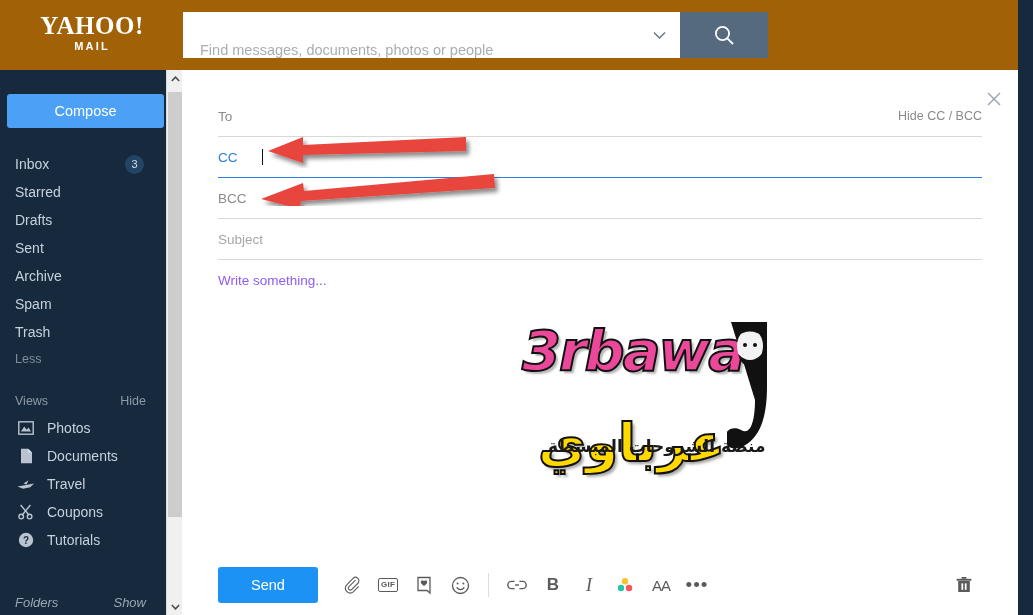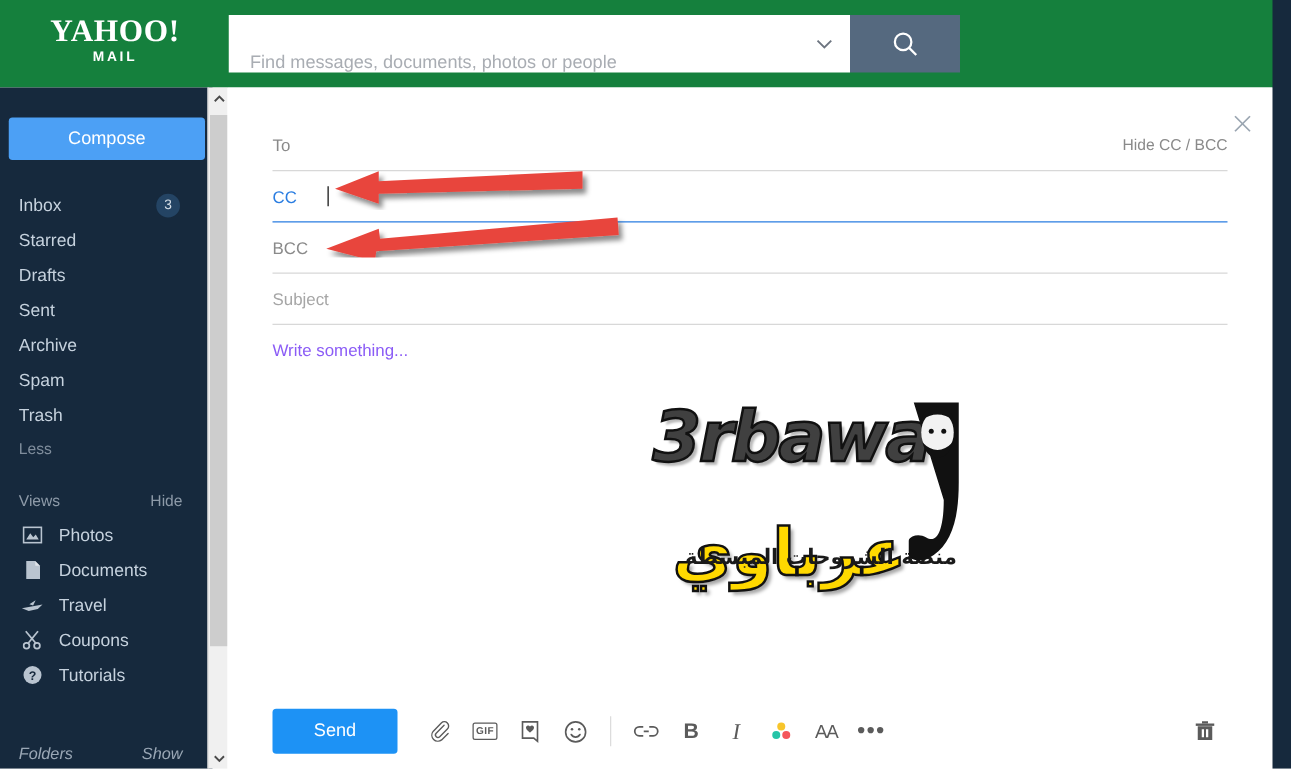--- a/index.html
+++ b/index.html
@@ -7,21 +7,21 @@
     width: 1033px; height: 615px;
     overflow: hidden;
     font-family: "Liberation Sans", sans-serif;
     background: #ffffff;
   }
   #app { position: relative; width: 1033px; height: 615px; overflow: hidden; }
 
   
   .header {
     position: absolute; left: 0; top: 0; width: 1033px; height: 70px;
-    background: #15803d;
+    background: #a16207;
   }
   .logo-wrap {
     position: absolute; left: 37px; top: 13px; width: 110px; height: 44px;
     text-align: center; color: #ffffff; user-select: none;
   }
   .logo-yahoo {
     font-family: "Liberation Serif", serif;
     font-size: 25px; font-weight: bold; letter-spacing: .5px; line-height: 26px;
   }
   .logo-mail {
@@ -158,21 +158,21 @@
 
   
   .watermark {
     position: absolute; left: 340px; top: 248px; width: 290px; height: 170px;
     pointer-events: none; user-select: none;
   }
   .wm-lat {
     position: absolute; left: 0; top: 0;
     font-family: "DejaVu Sans", sans-serif;
     font-size: 56px; font-weight: bold; font-style: italic;
-    color: #404040; letter-spacing: -2px;
+    color: #ec4899; letter-spacing: -2px;
     text-shadow: 3px 3px 2px rgba(0,0,0,.28);
     -webkit-text-stroke: 2px #111;
   }
   .wm-ar {
     position: absolute; left: 16px; top: 48px;
     font-family: "DejaVu Sans", sans-serif;
     font-size: 52px; font-weight: bold;
     color: #ffd900; direction: rtl;
     text-shadow: 3px 3px 3px rgba(0,0,0,.35);
     margin-top: 47px;

